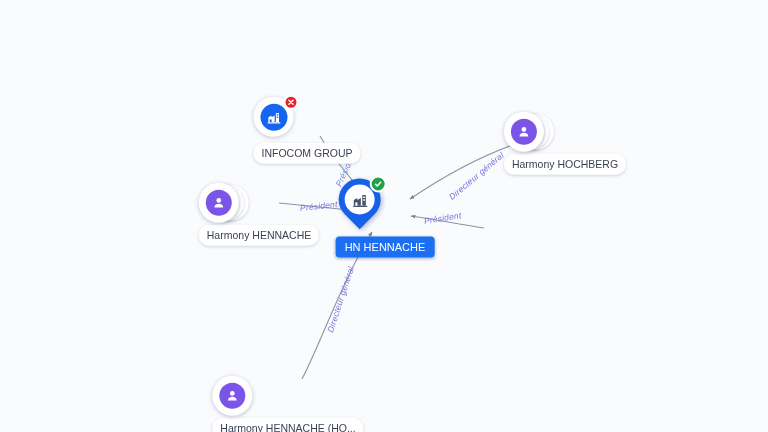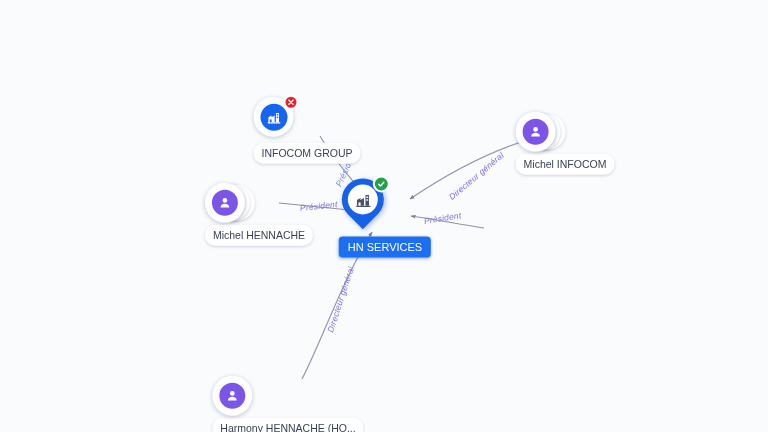--- a/index.html
+++ b/index.html
@@ -270,40 +270,40 @@
         <div class="person-disc">
           <span>
             <svg width="14" height="14" viewBox="0 0 24 24" fill="#ffffff">
               <circle cx="12" cy="8" r="4"></circle>
               <path d="M4.5 20c0-4.1 3.4-6.2 7.5-6.2s7.5 2.1 7.5 6.2z"></path>
             </svg>
           </span>
         </div>
       </div>
     </div>
-    <div class="node-label">Michel INFOCOM</div>
+    <div class="node-label">Harmony HOCHBERG</div>
   </div>
 
   <div class="node" style="left:259px; top:214px;">
     <div class="person-stack">
       <div class="person-card c3"></div>
       <div class="person-card c2"></div>
       <div class="person-card c1"></div>
       <div class="person-main">
         <div class="person-disc">
           <span>
             <svg width="14" height="14" viewBox="0 0 24 24" fill="#ffffff">
               <circle cx="12" cy="8" r="4"></circle>
               <path d="M4.5 20c0-4.1 3.4-6.2 7.5-6.2s7.5 2.1 7.5 6.2z"></path>
             </svg>
           </span>
         </div>
       </div>
     </div>
-    <div class="node-label">Michel HENNACHE</div>
+    <div class="node-label">Harmony HENNACHE</div>
   </div>
 
   <div class="node" style="left:385px; top:218px;">
     <div class="pin-wrap">
       <div class="pin-shape"></div>
       <div class="pin-inner">
         <span>
           <svg width="17" height="17" viewBox="0 0 24 24" fill="#4b5466">
             <path d="M2 20h20v2H2z"></path>
             <path d="M3 12l5-3v3l5-3v11H3z"></path>
@@ -313,21 +313,21 @@
             <rect x="5.2" y="15.5" width="3" height="4.5" fill="#ffffff"></rect>
           </svg>
         </span>
       </div>
       <div class="pin-badge">
         <svg width="9" height="9" viewBox="0 0 12 12" fill="none" stroke="#ffffff" stroke-width="2" stroke-linecap="round" stroke-linejoin="round">
           <path d="M2.5 6.3 L4.8 8.6 L9.3 3.8"></path>
         </svg>
       </div>
     </div>
-    <div class="node-label focus">HN SERVICES</div>
+    <div class="node-label focus">HN HENNACHE</div>
   </div>
 
 
   <div class="node" style="left:288px; top:407px;">
     <div class="person-stack" style="width:40px;">
       <div class="person-main">
         <div class="person-disc">
           <span>
             <svg width="14" height="14" viewBox="0 0 24 24" fill="#ffffff">
               <circle cx="12" cy="8" r="4"></circle>

